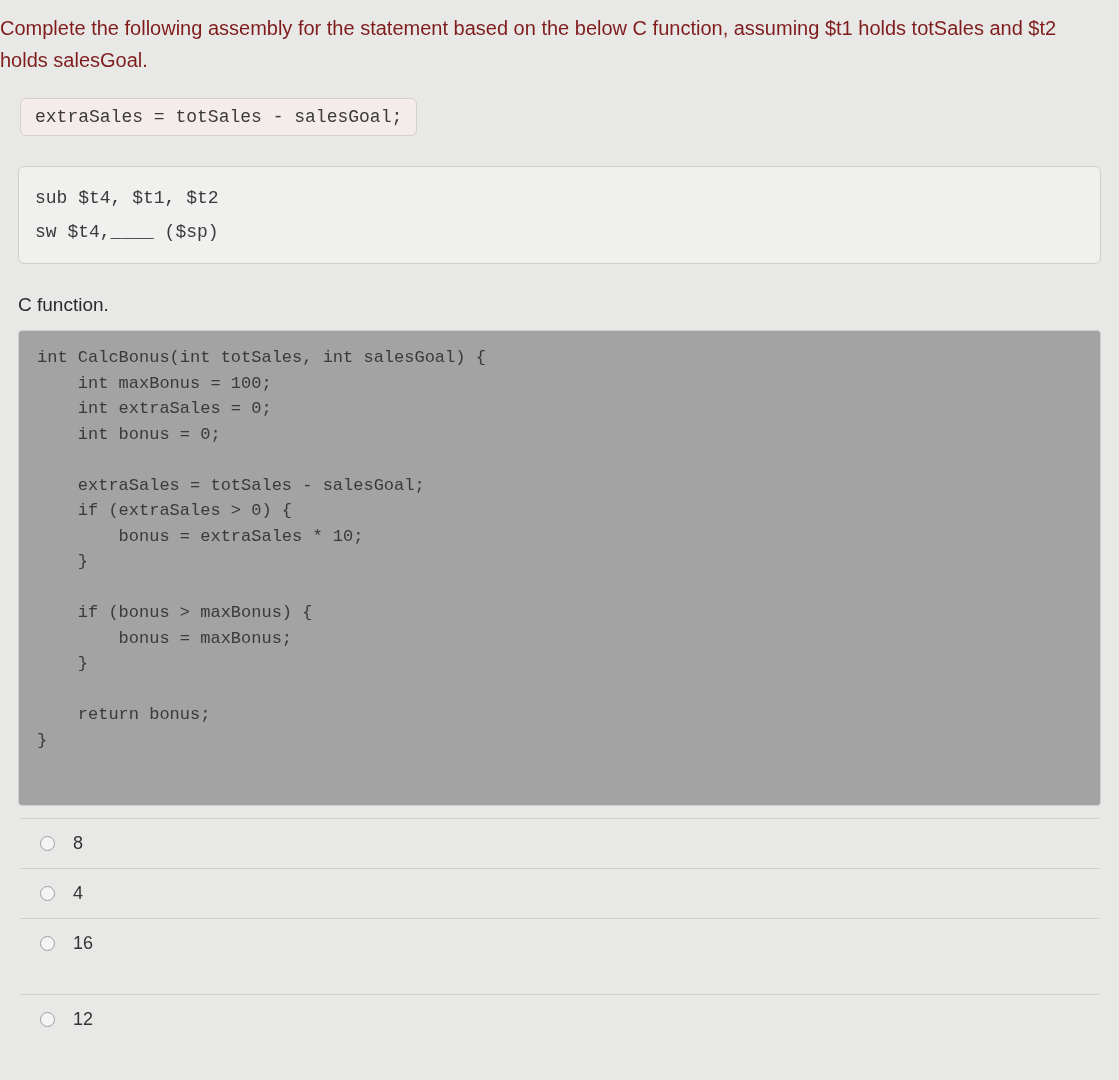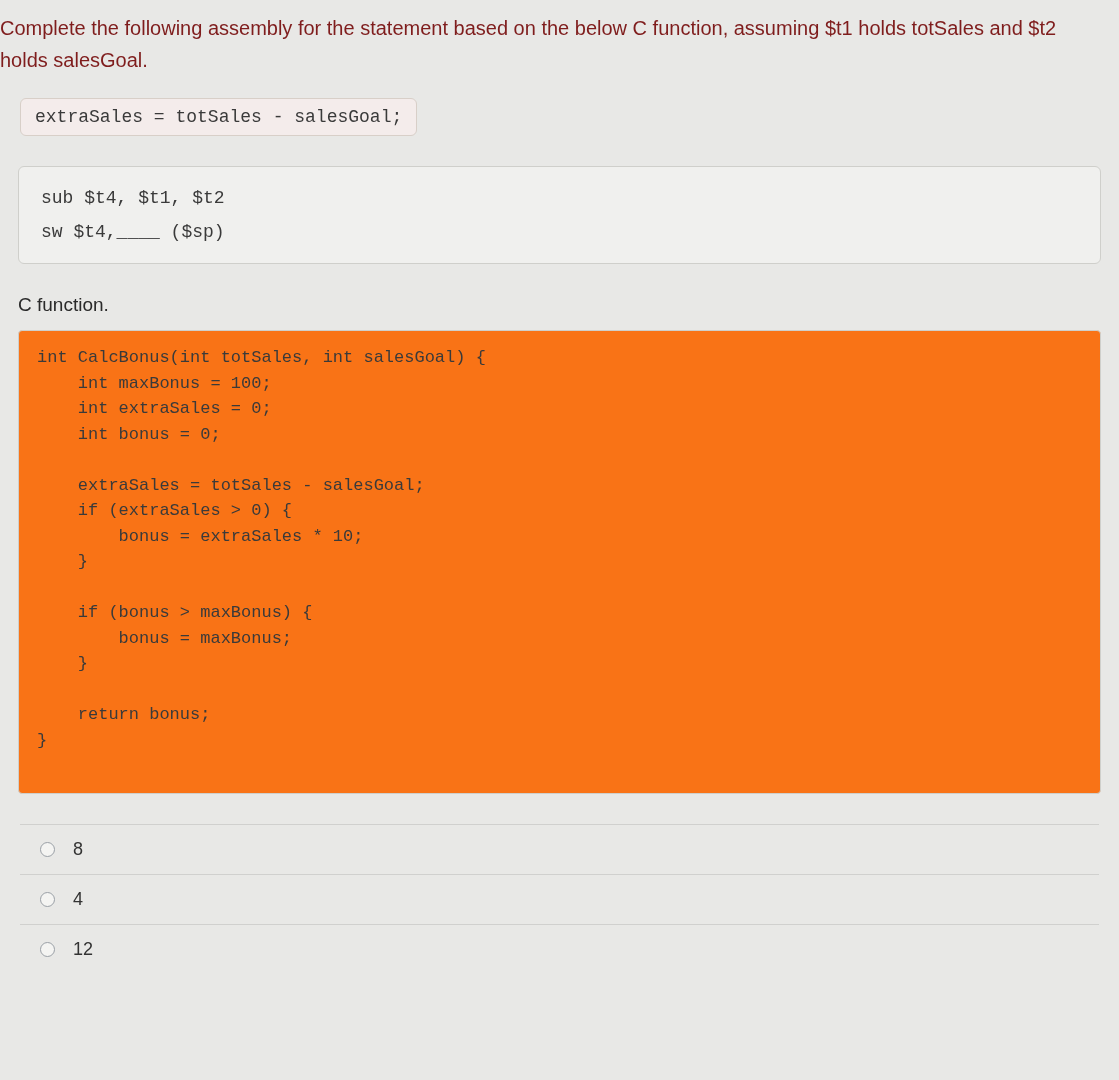--- a/index.html
+++ b/index.html
@@ -30,60 +30,61 @@
       padding: 8px 14px;
       font-family: 'Courier New', Courier, monospace;
       font-size: 18px;
       color: #3a3a3a;
       margin: 18px 0 20px 20px;
     }
     .code-block {
       background: #f0f0ee;
       border: 1px solid #cfcfcb;
       border-radius: 6px;
-      padding: 14px 22px;
+      padding: 14px 16px;
       margin: 10px 18px 30px 18px;
       font-family: 'Courier New', Courier, monospace;
       font-size: 18px;
       line-height: 1.9;
       color: #3a3a3a;
       white-space: pre;
     }
     .section-heading {
       font-size: 19px;
       color: #2a2a2a;
       margin: 18px 0 14px 18px;
       font-weight: normal;
     }
     .c-code-block {
-      background: #f97316;
+      background: #a3a3a3;
       border: 1px solid #cfcfcb;
       border-radius: 4px;
-      padding: 14px 18px 40px 18px;
-      margin: 10px 18px 30px 18px;
+      padding: 14px 18px 52px 18px;
+      margin: 10px 18px 12px 18px;
       font-family: 'Courier New', Courier, monospace;
       font-size: 17px;
       line-height: 1.5;
       color: #3a3a3a;
       white-space: pre;
     }
     .options {
       margin: 10px 20px 0 20px;
     }
     .option-row {
       border-top: 1px solid #d0d0ce;
       padding: 14px 10px 14px 20px;
       font-size: 18px;
       color: #333;
       display: flex;
       align-items: center;
       gap: 18px;
     }
     .option-row:last-child {
       border-bottom: none;
+      margin-top: 26px;
     }
     .radio {
       width: 15px;
       height: 15px;
       border: 1.5px solid #9aa0a6;
       border-radius: 50%;
       display: inline-block;
       background: #f4f4f2;
       flex-shrink: 0;
     }
@@ -123,18 +124,22 @@
   <div class="option-row">
     <span class="radio"></span>
     <span>8</span>
   </div>
   <div class="option-row">
     <span class="radio"></span>
     <span>4</span>
   </div>
   <div class="option-row">
     <span class="radio"></span>
+    <span>16</span>
+  </div>
+  <div class="option-row">
+    <span class="radio"></span>
     <span>12</span>
   </div>
 </div>
 
 
 
 
 </body></html>

